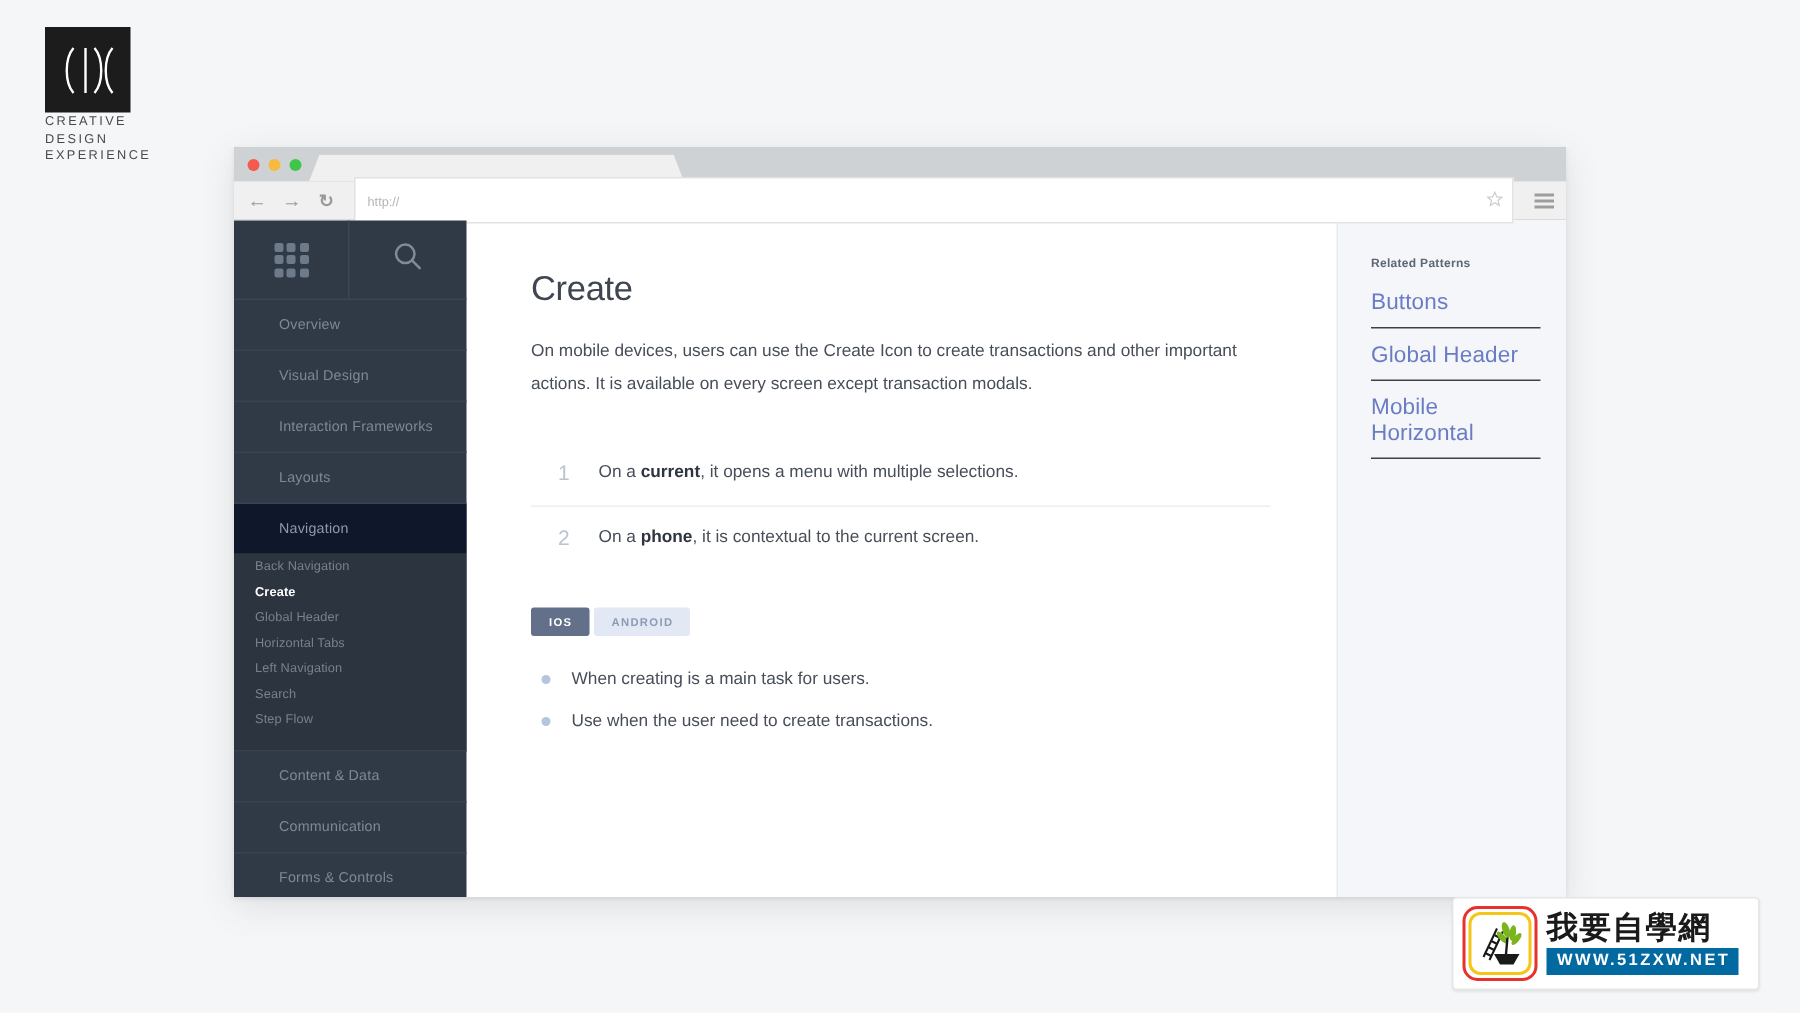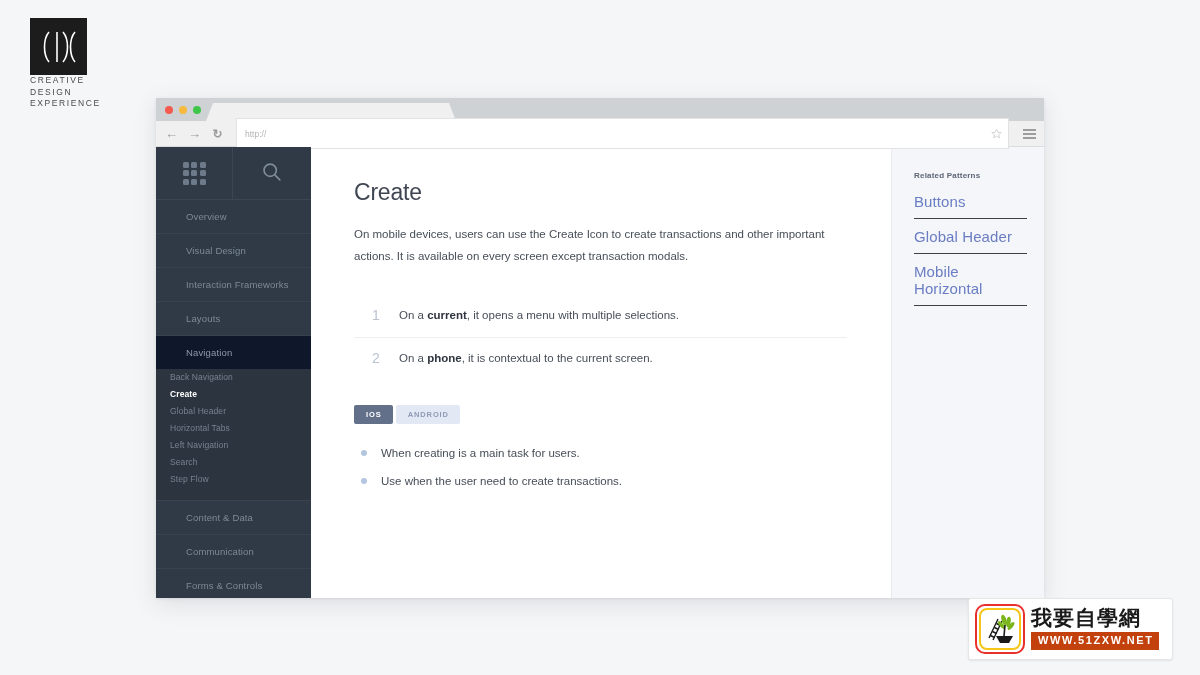--- a/index.html
+++ b/index.html
@@ -352,21 +352,21 @@
   #wm-right { display: flex; flex-direction: column; gap: 3px; }
   #wm-cn {
     font-size: 21px;
     font-weight: bold;
     color: #1a1a1a;
     letter-spacing: 1px;
     line-height: 1;
     font-family: "DejaVu Sans", sans-serif;
   }
   #wm-url {
-    background: #c2410c;
+    background: #0369a1;
     color: #ffffff;
     font-size: 11px;
     font-weight: bold;
     letter-spacing: 1.6px;
     padding: 2px 5px 2px 7px;
     line-height: 1.25;
     font-family: "Liberation Sans", sans-serif;
   }
 </style>
 </head>

